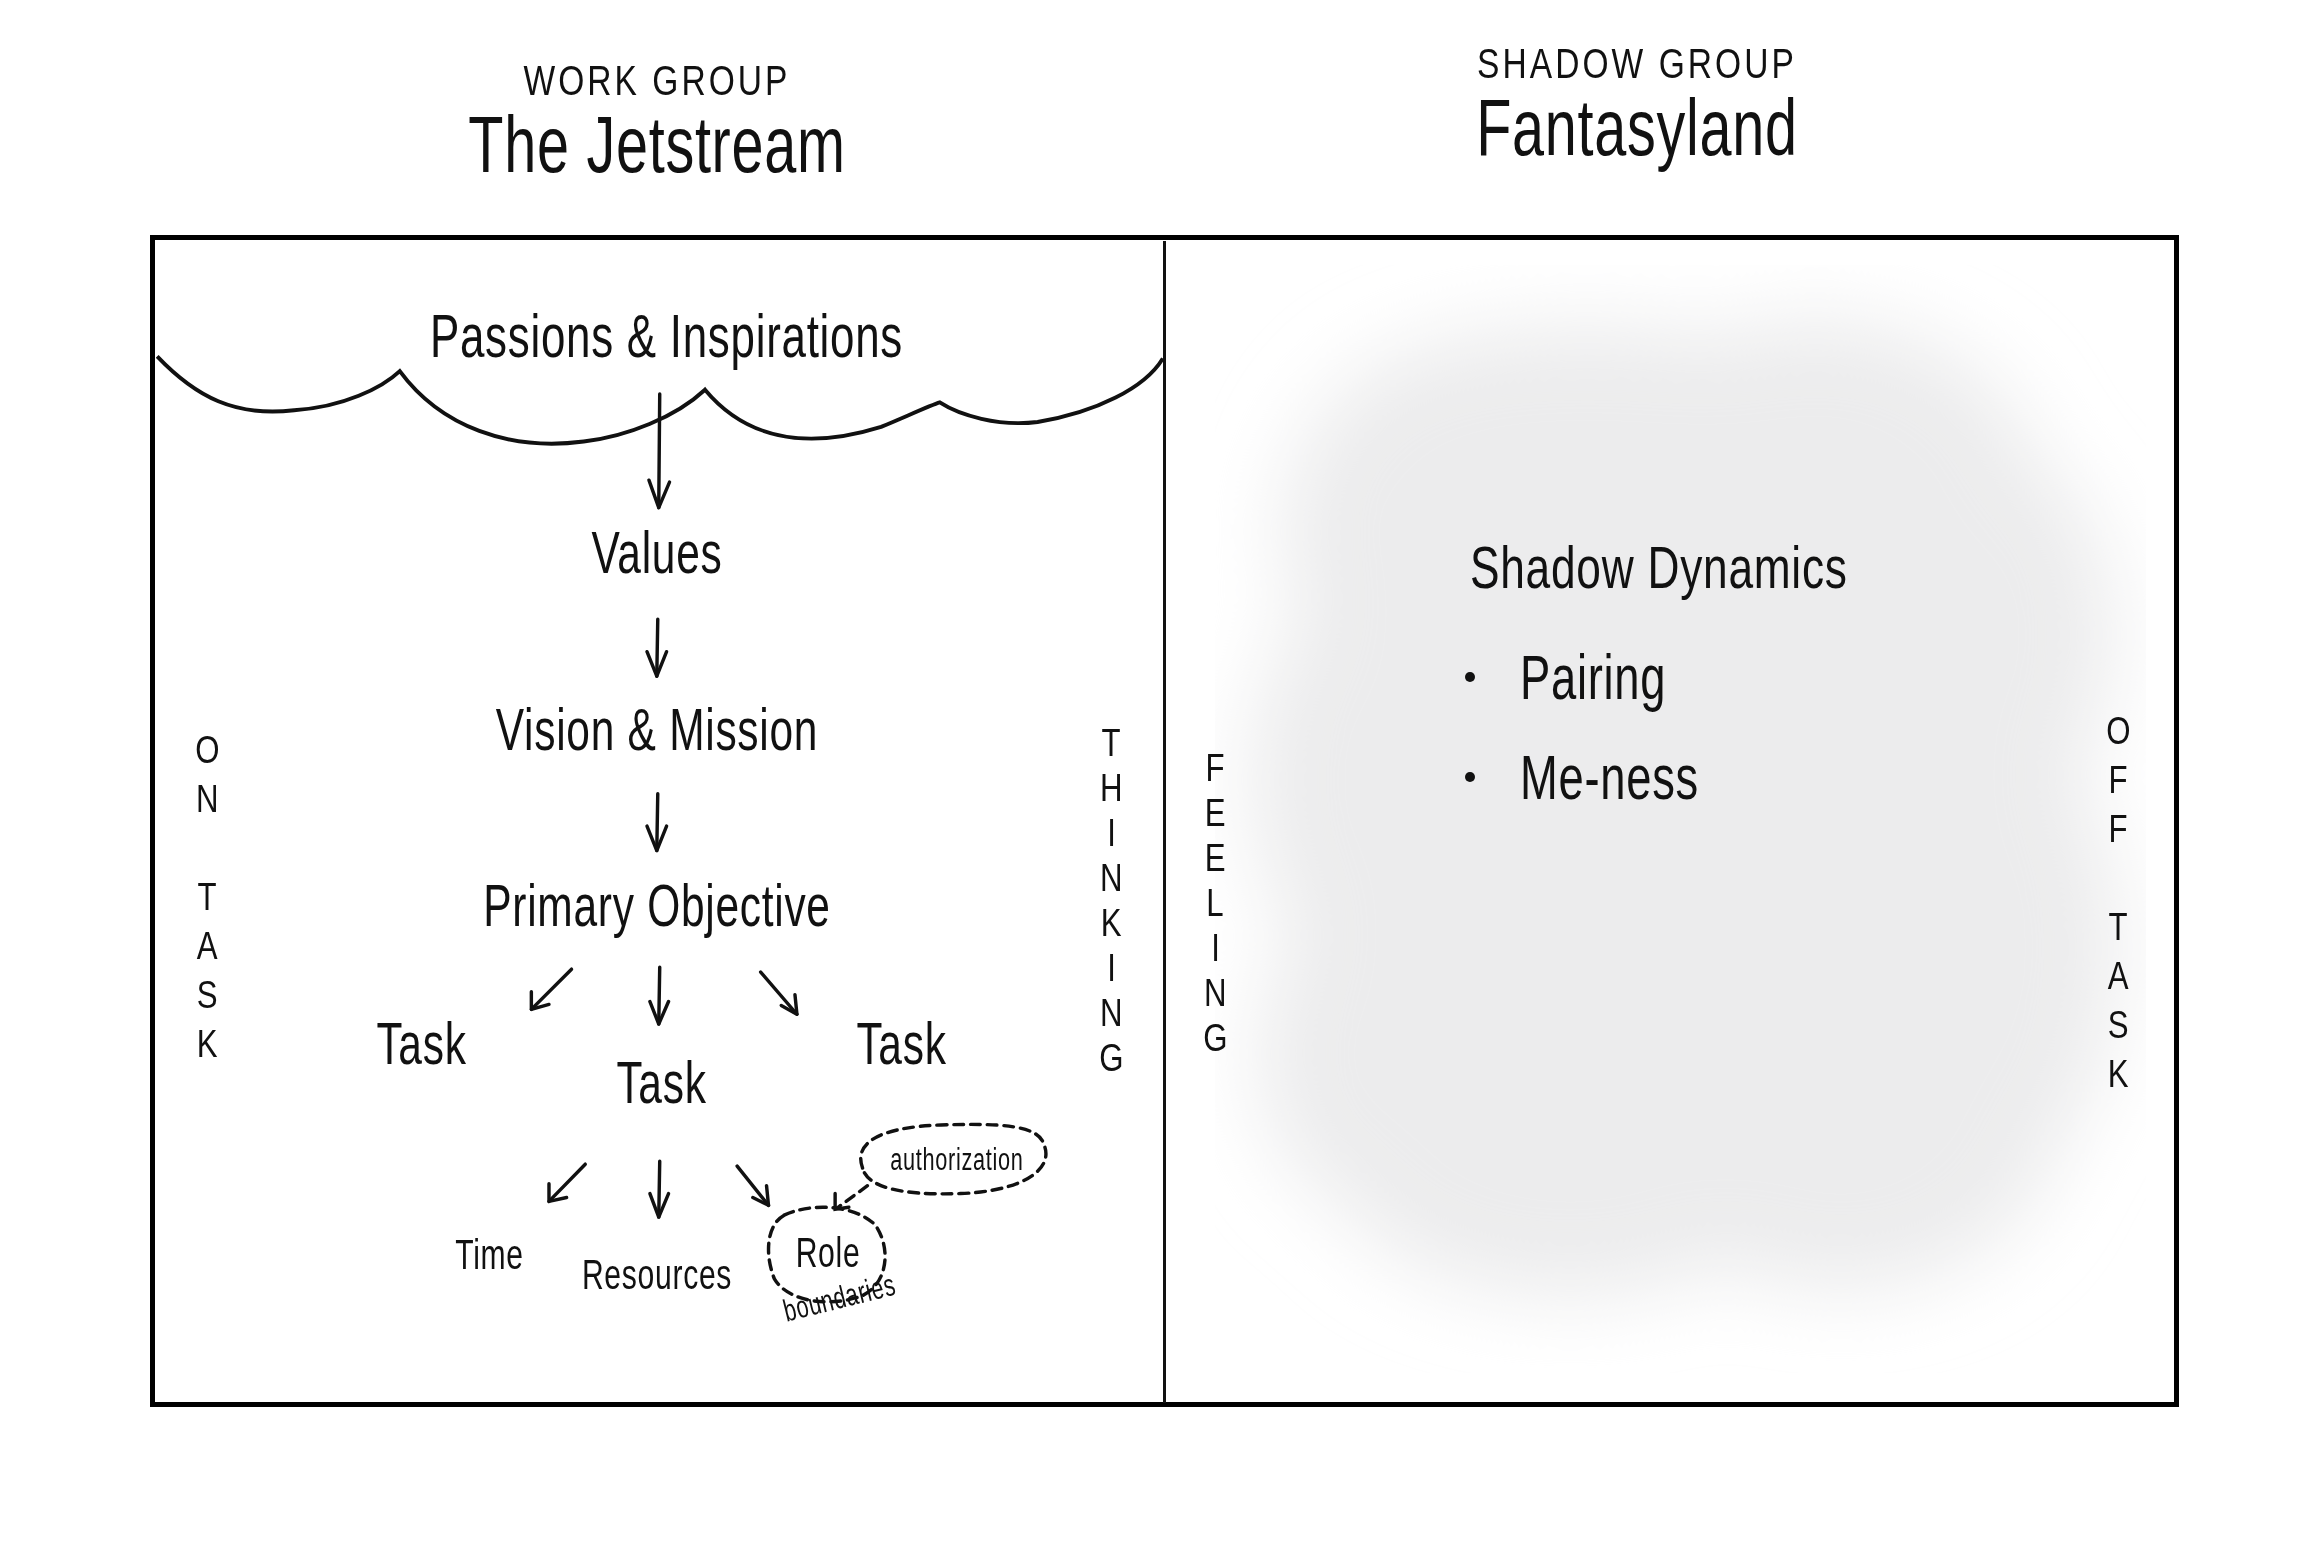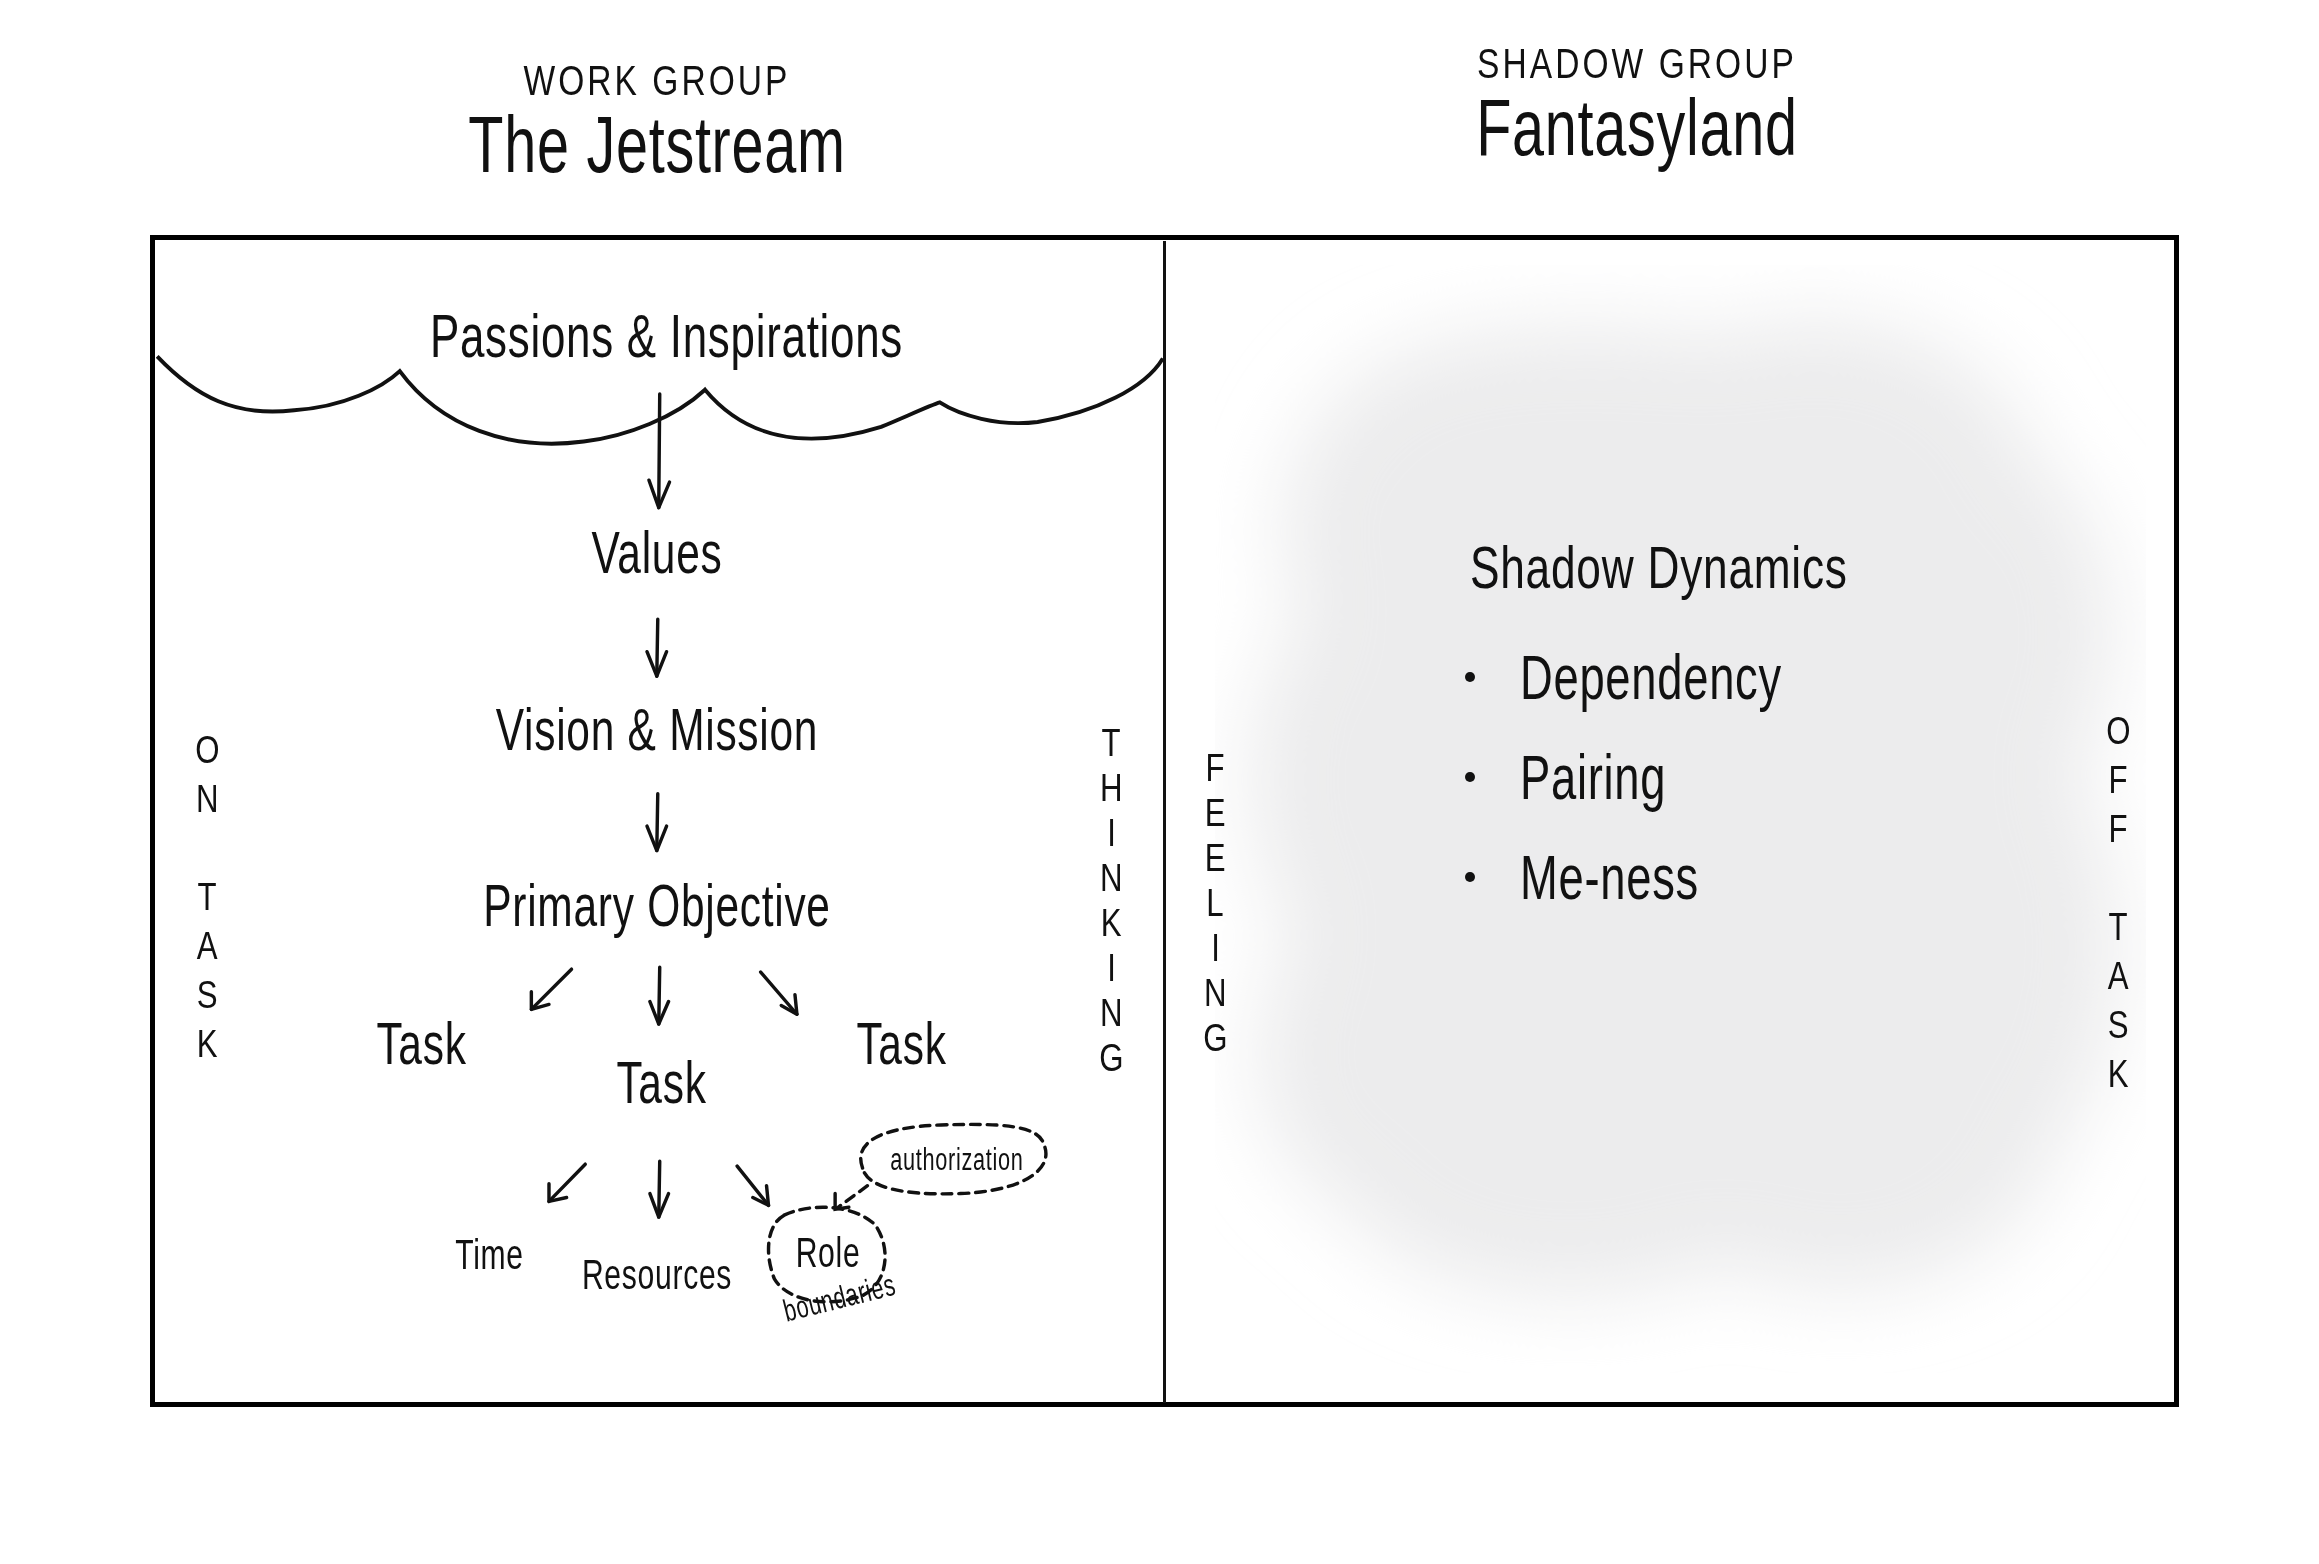--- a/index.html
+++ b/index.html
@@ -186,24 +186,20 @@
 <div class="abs hand" style="left:784px; top:1294px; width:167px; transform: rotate(-14deg); transform-origin: left center;">
   <div class="tiny" style="transform-origin:left center;">boundaries</div>
 </div>
 
 <div class="abs hand" style="left:1470px; top:534px; width:588px;">
   <div class="shadow-title">Shadow Dynamics</div>
 </div>
 <div class="abs hand bullet-list">
   <div class="bullet">
     <span class="bullet-dot"></span>
-    <span class="bullet-text">Dependency</span>
-  </div>
-  <div class="bullet">
-    <span class="bullet-dot"></span>
     <span class="bullet-text">Pairing</span>
   </div>
   <div class="bullet">
     <span class="bullet-dot"></span>
     <span class="bullet-text">Me-ness</span>
   </div>
 </div>
 
 
 </body></html>

